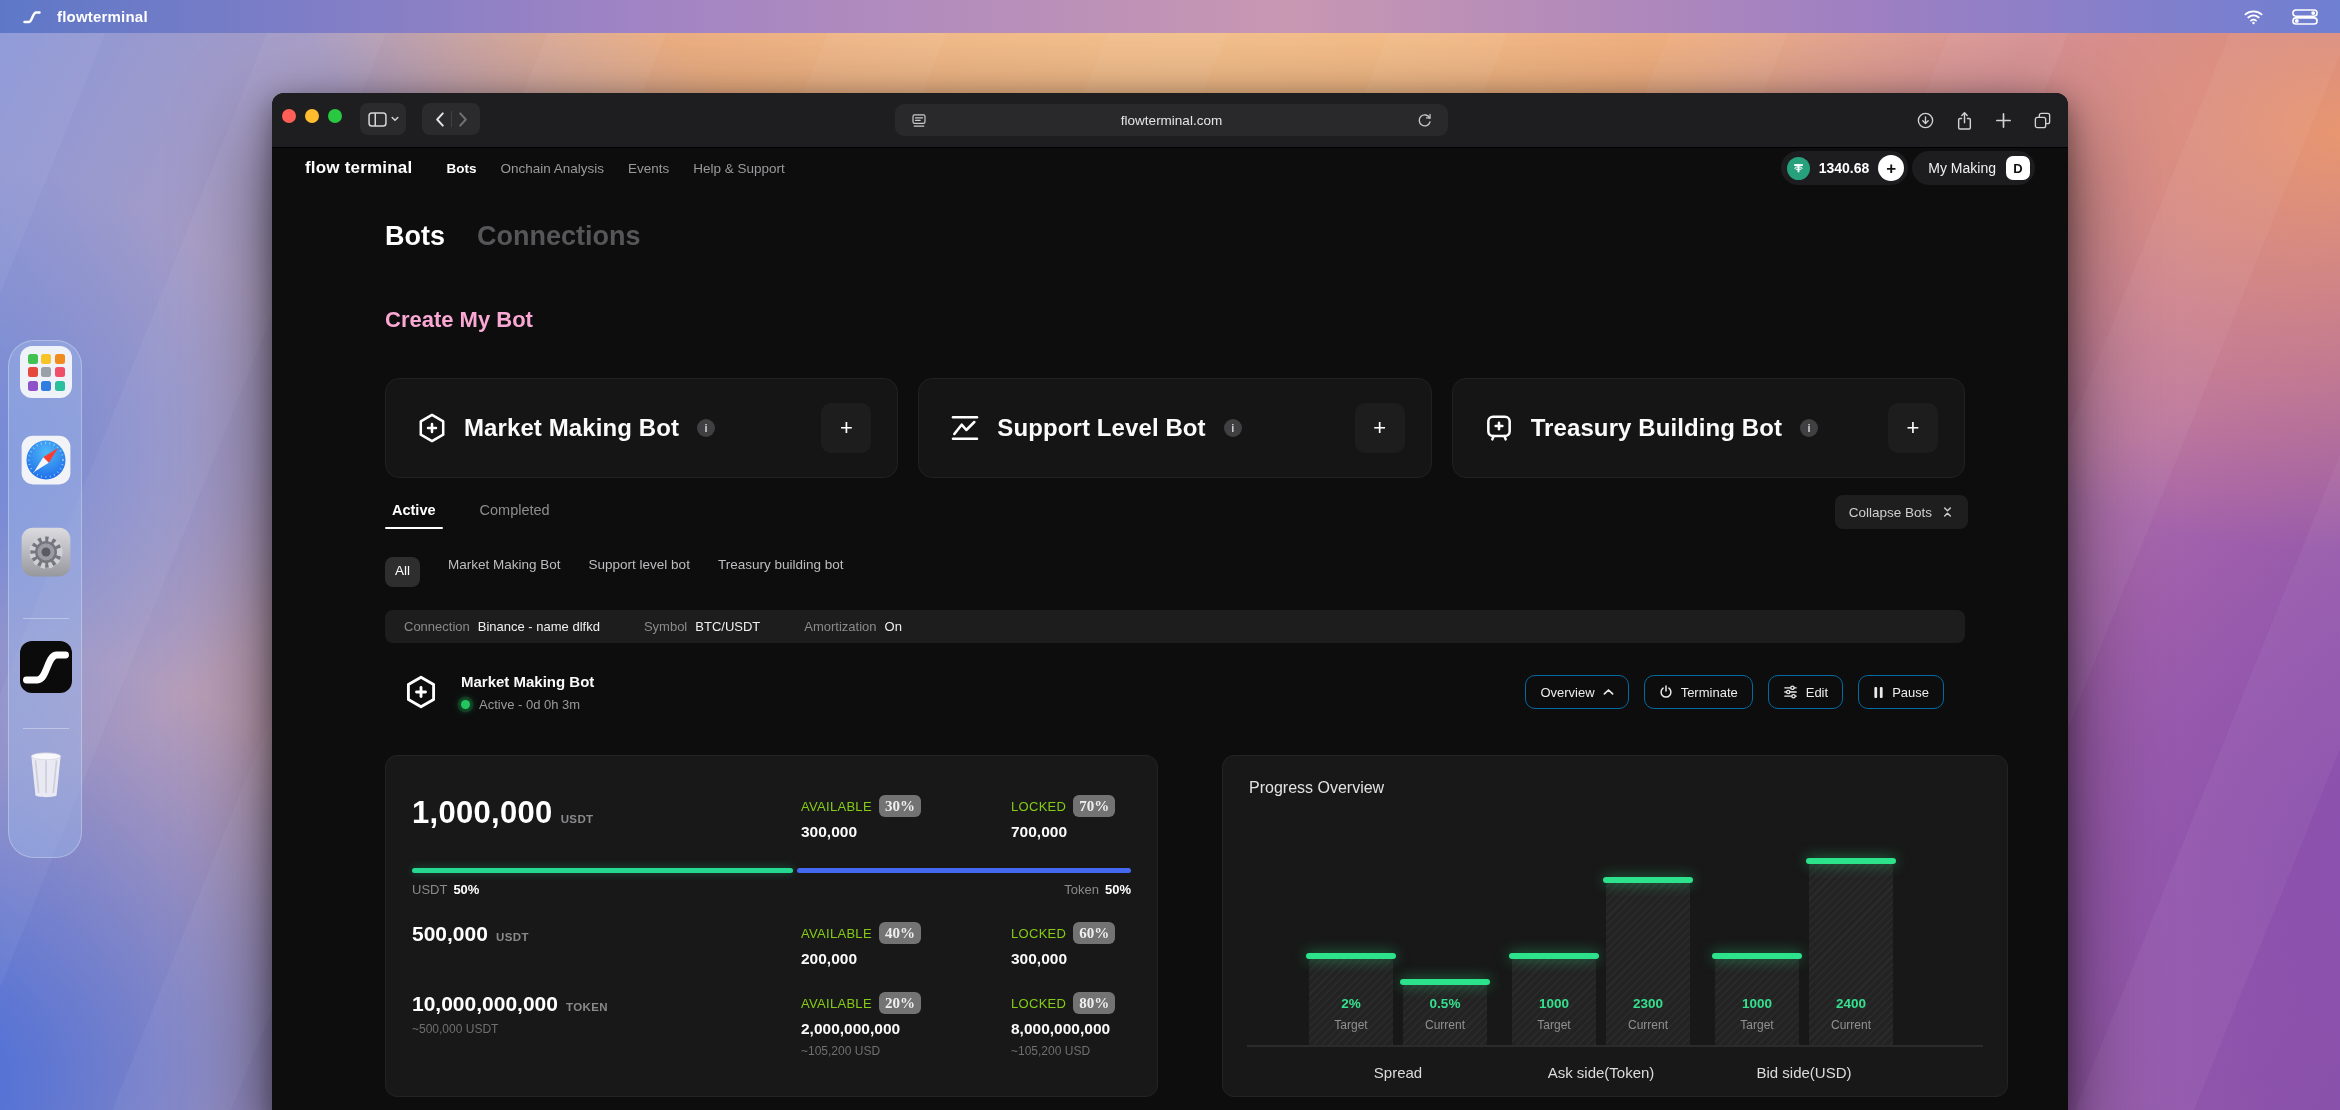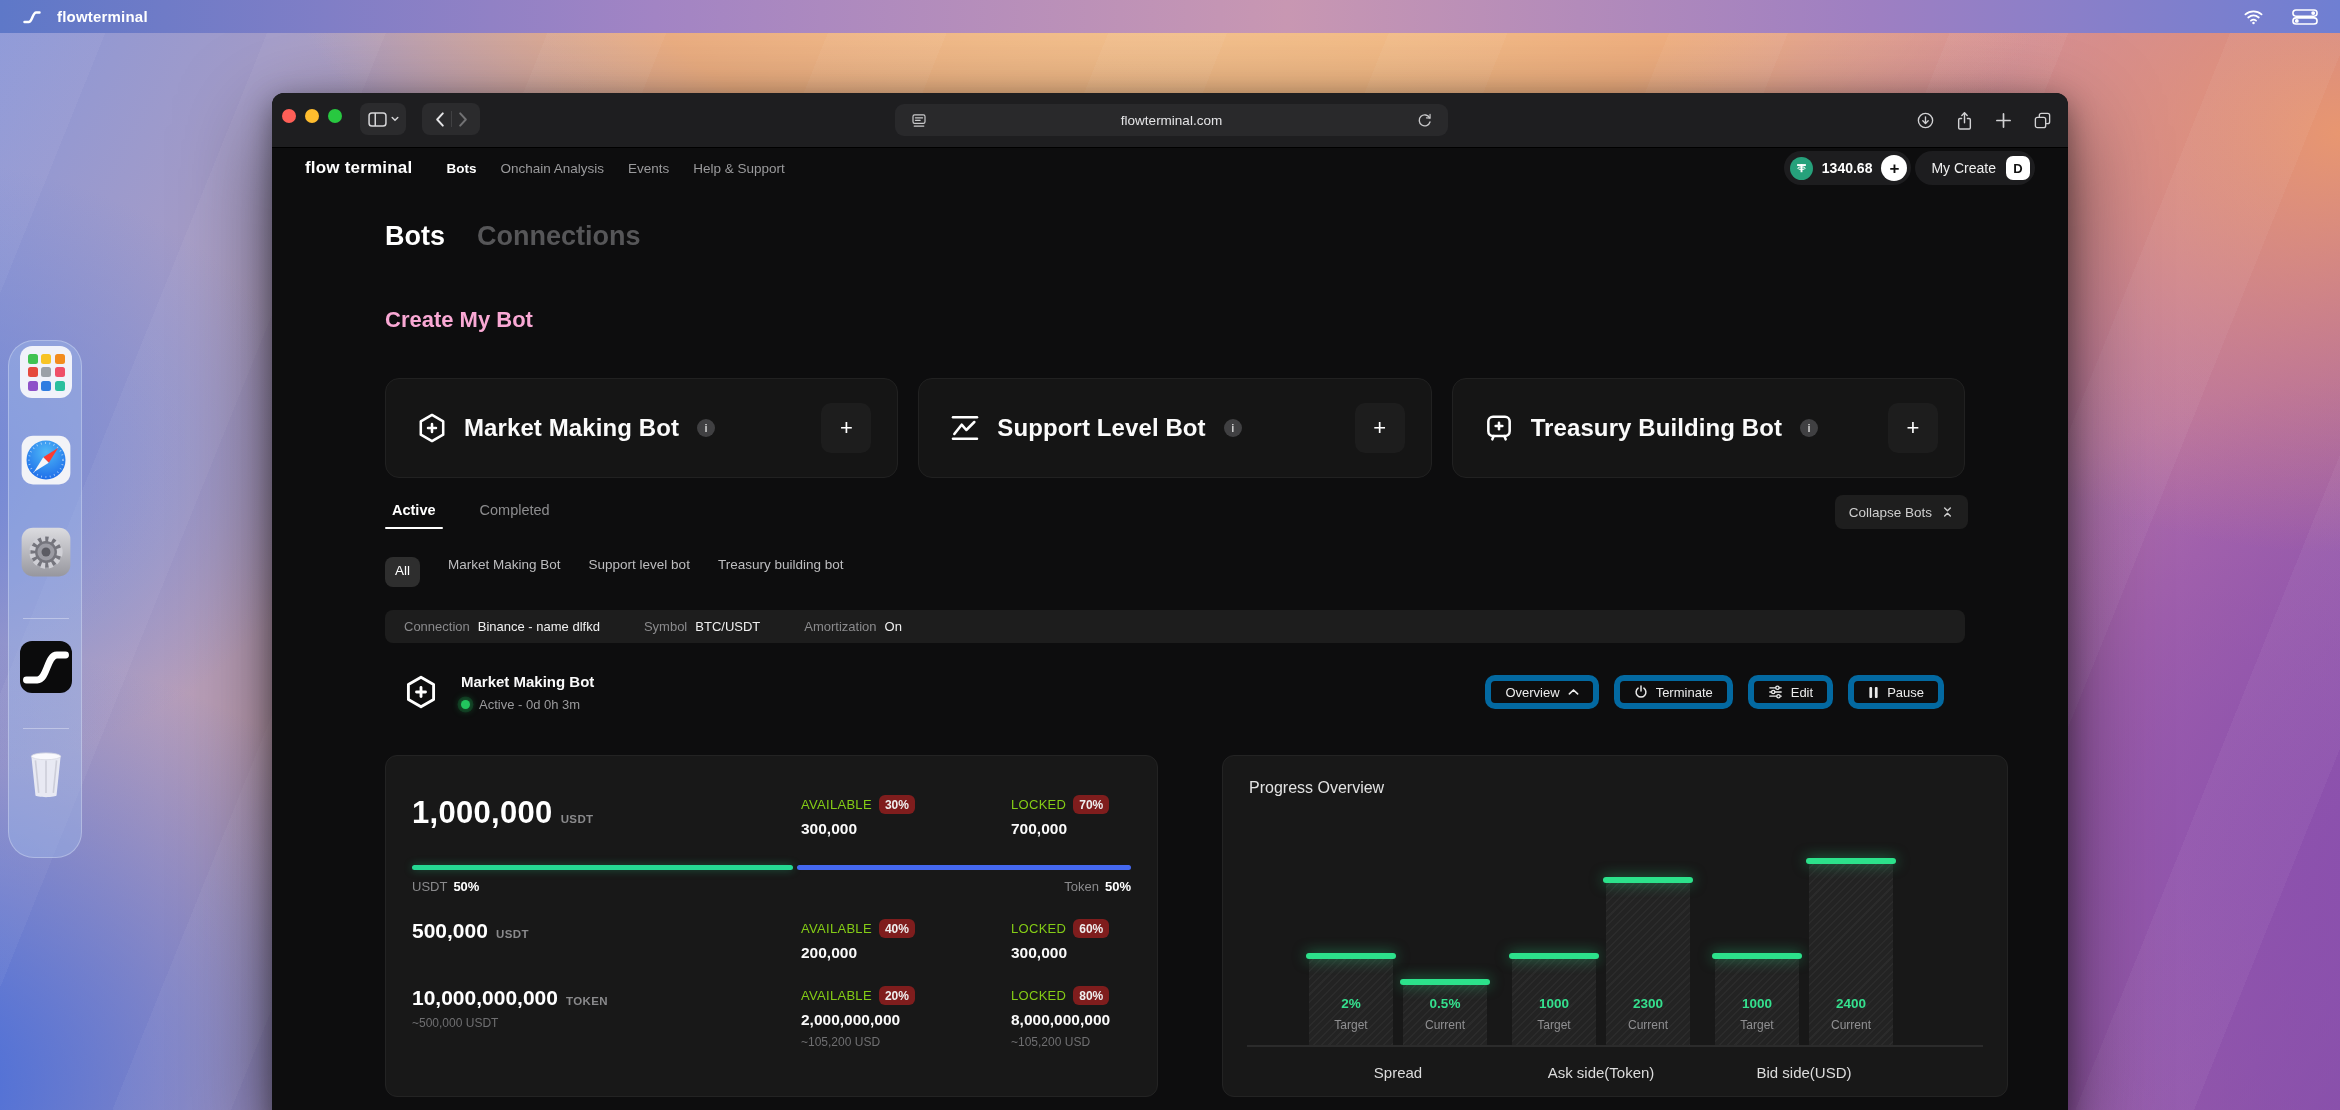--- a/index.html
+++ b/index.html
@@ -119,42 +119,42 @@
 
   .bot-row { position:absolute; left:113px; top:563px; width:1580px; height:72px; display:flex; align-items:center; }
   .bot-id-icon { color:#fff; display:flex; margin-left:18px; }
   .bot-meta { margin-left:22px; display:flex; flex-direction:column; gap:7px; }
   .bot-name { font-size:15px; font-weight:700; color:#fafafa; }
   .bot-status { display:flex; align-items:center; gap:9px; }
   .status-dot { width:9px; height:9px; border-radius:50%; background:#22c55e;
     box-shadow:0 0 0 3.5px rgba(34,197,94,.16), 0 0 8px rgba(34,197,94,.8); }
   .status-text { font-size:13px; color:#9a9a9c; }
   .bot-actions { margin-left:auto; margin-right:21px; display:flex; gap:15px; }
-  .act-btn { height:34px; border:6px solid #0369a1; border-radius:10px; background:transparent;
+  .act-btn { height:34px; border:1px solid #0369a1; border-radius:10px; background:transparent;
     color:#ececec; font-size:13px; display:flex; align-items:center; gap:8px; padding:0 14px;
     font-family:inherit;justify-content:space-between; }
 
   
   .panel { position:absolute; top:662px; height:342px; background:#181818; border:1px solid #232323; border-radius:12px; }
   .panel-assets { left:113px; width:773px; padding:23px 26px; }
   .panel-progress { left:910px; width:786px; padding:23px 26px;margin-left:40px; }
   .panel-title { font-size:16px; color:#e2e2e2; font-weight:500; }
 
   .asset-row { display:grid; grid-template-columns:1fr 210px 120px; align-items:start; }
   .ar-1 { margin-top:16px; } .ar-2 { margin-top:25px; } .ar-3 { margin-top:24px; }
   .asset-main { white-space:nowrap; }
   .av-big { font-size:31px; font-weight:700; color:#fff; letter-spacing:.3px; }
   .av-med { font-size:21px; font-weight:700; color:#fff; }
   .av-unit { font-size:11.5px; color:#8a8a8c; font-weight:600; margin-left:8px; letter-spacing:.4px; }
   .av-sub { font-size:12px; color:#6f6f71; margin-top:6px; }
   .acol { white-space:nowrap; }
   .acol-lab { display:flex; align-items:center; gap:7px; }
   .acol-name { font-size:13px; color:#84cc16; letter-spacing:.3px; }
-  .pct-badge { background:#7f1d1d; color:#efefef; font-size:12px; font-weight:700;
-    border-radius:6px; padding:2.5px 6px; }
+  .pct-badge { background:#737373; color:#efefef; font-size:15px; font-weight:700;
+    border-radius:6px; padding:2.5px 6px;font-family:Liberation Serif, serif; }
   .acol-val { font-size:15.5px; font-weight:700; color:#fafafa; margin-top:6px; }
   .acol-sub { font-size:12px; color:#6f6f71; margin-top:6px; }
 
   .split-wrap { margin-top:27px; }
   .split-bar { display:flex; gap:4px; height:5px; }
   .seg { border-radius:3px; }
   .seg-green { width:53%; background:#25d993; box-shadow:0 0 8px rgba(37,217,147,.35); }
   .seg-blue { flex:1; background:#4468f0; }
   .split-labels { display:flex; justify-content:space-between; margin-top:9px; font-size:13px; }
   .sl-name { color:#8a8a8c; } .sl-pct { color:#fff; font-weight:700; margin-left:6px; }
@@ -366,21 +366,21 @@
             <svg width="13" height="13" viewBox="0 0 16 16">
               <rect x="2.6" y="2.6" width="10.8" height="2.3" fill="#fff"></rect>
               <rect x="6.85" y="2.6" width="2.3" height="10" fill="#fff"></rect>
               <ellipse cx="8" cy="7.6" rx="4.6" ry="1.6" fill="none" stroke="#fff" stroke-width="1.2"></ellipse>
             </svg>
           </span>
           <span class="balance-amt">1340.68</span>
           <span class="plus-circle">+</span>
         </div>
         <div class="pill project-pill">
-          <span class="project-label">My Create</span>
+          <span class="project-label">My Making</span>
           <span class="project-badge">D</span>
         </div>
       </div>
     </div>
 
     <div class="page-tabs">
       <span class="page-tab active">Bots</span>
       <span class="page-tab">Connections</span>
     </div>
 

